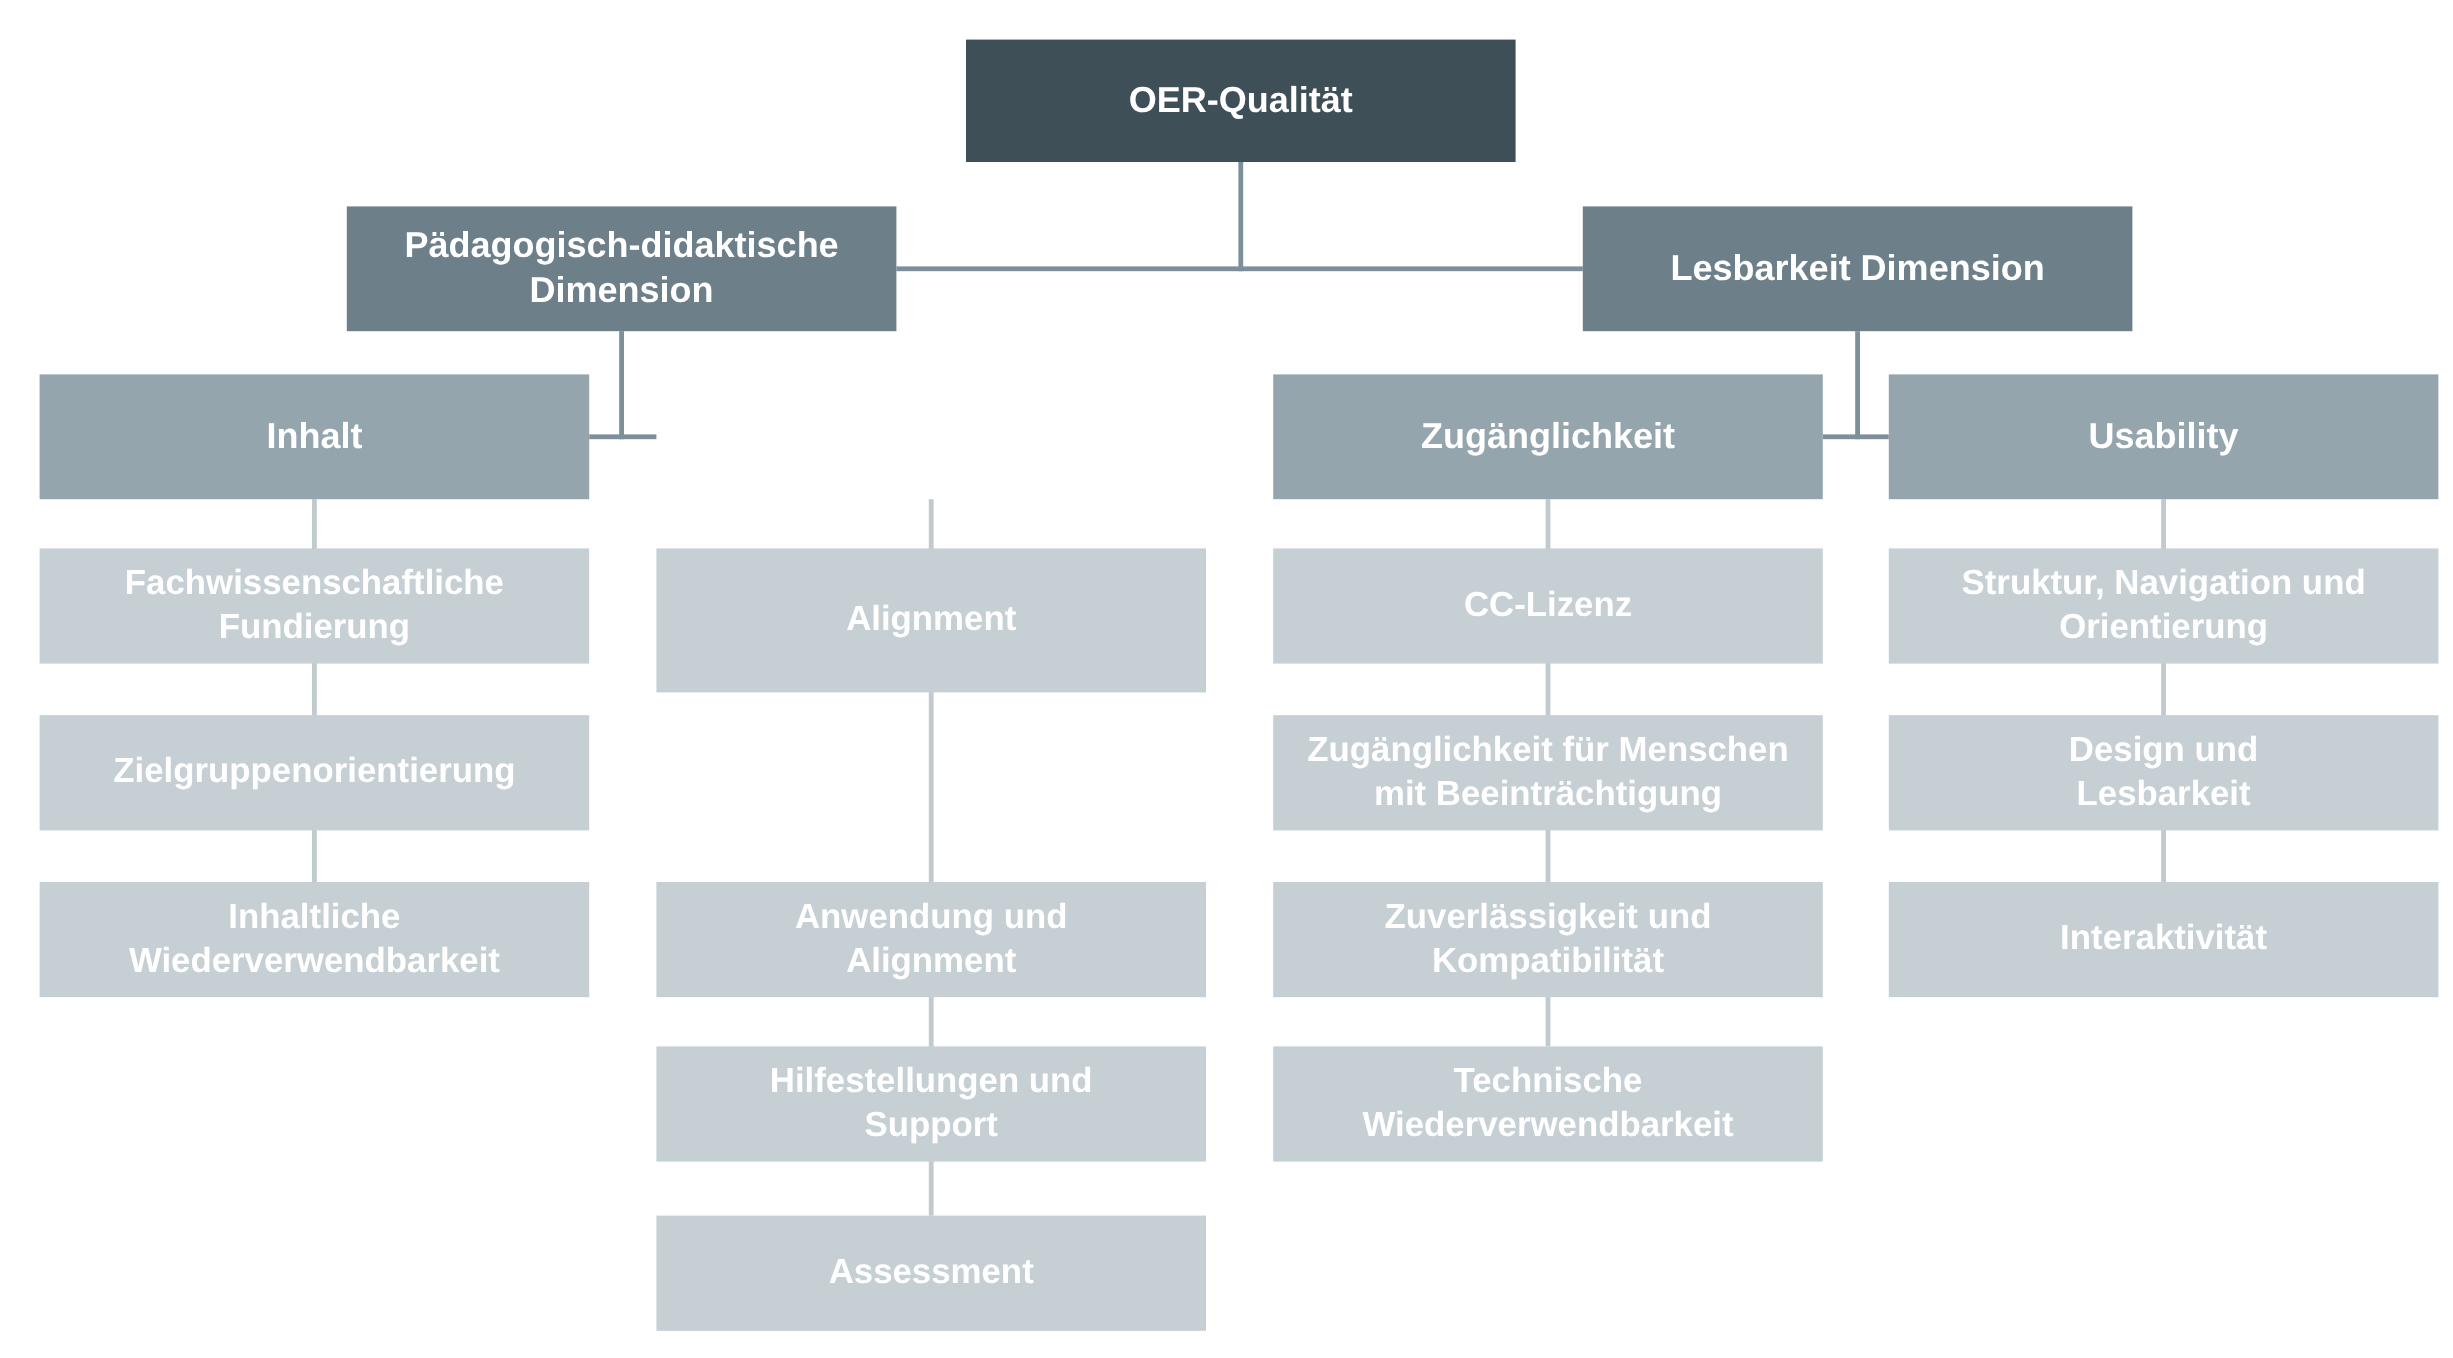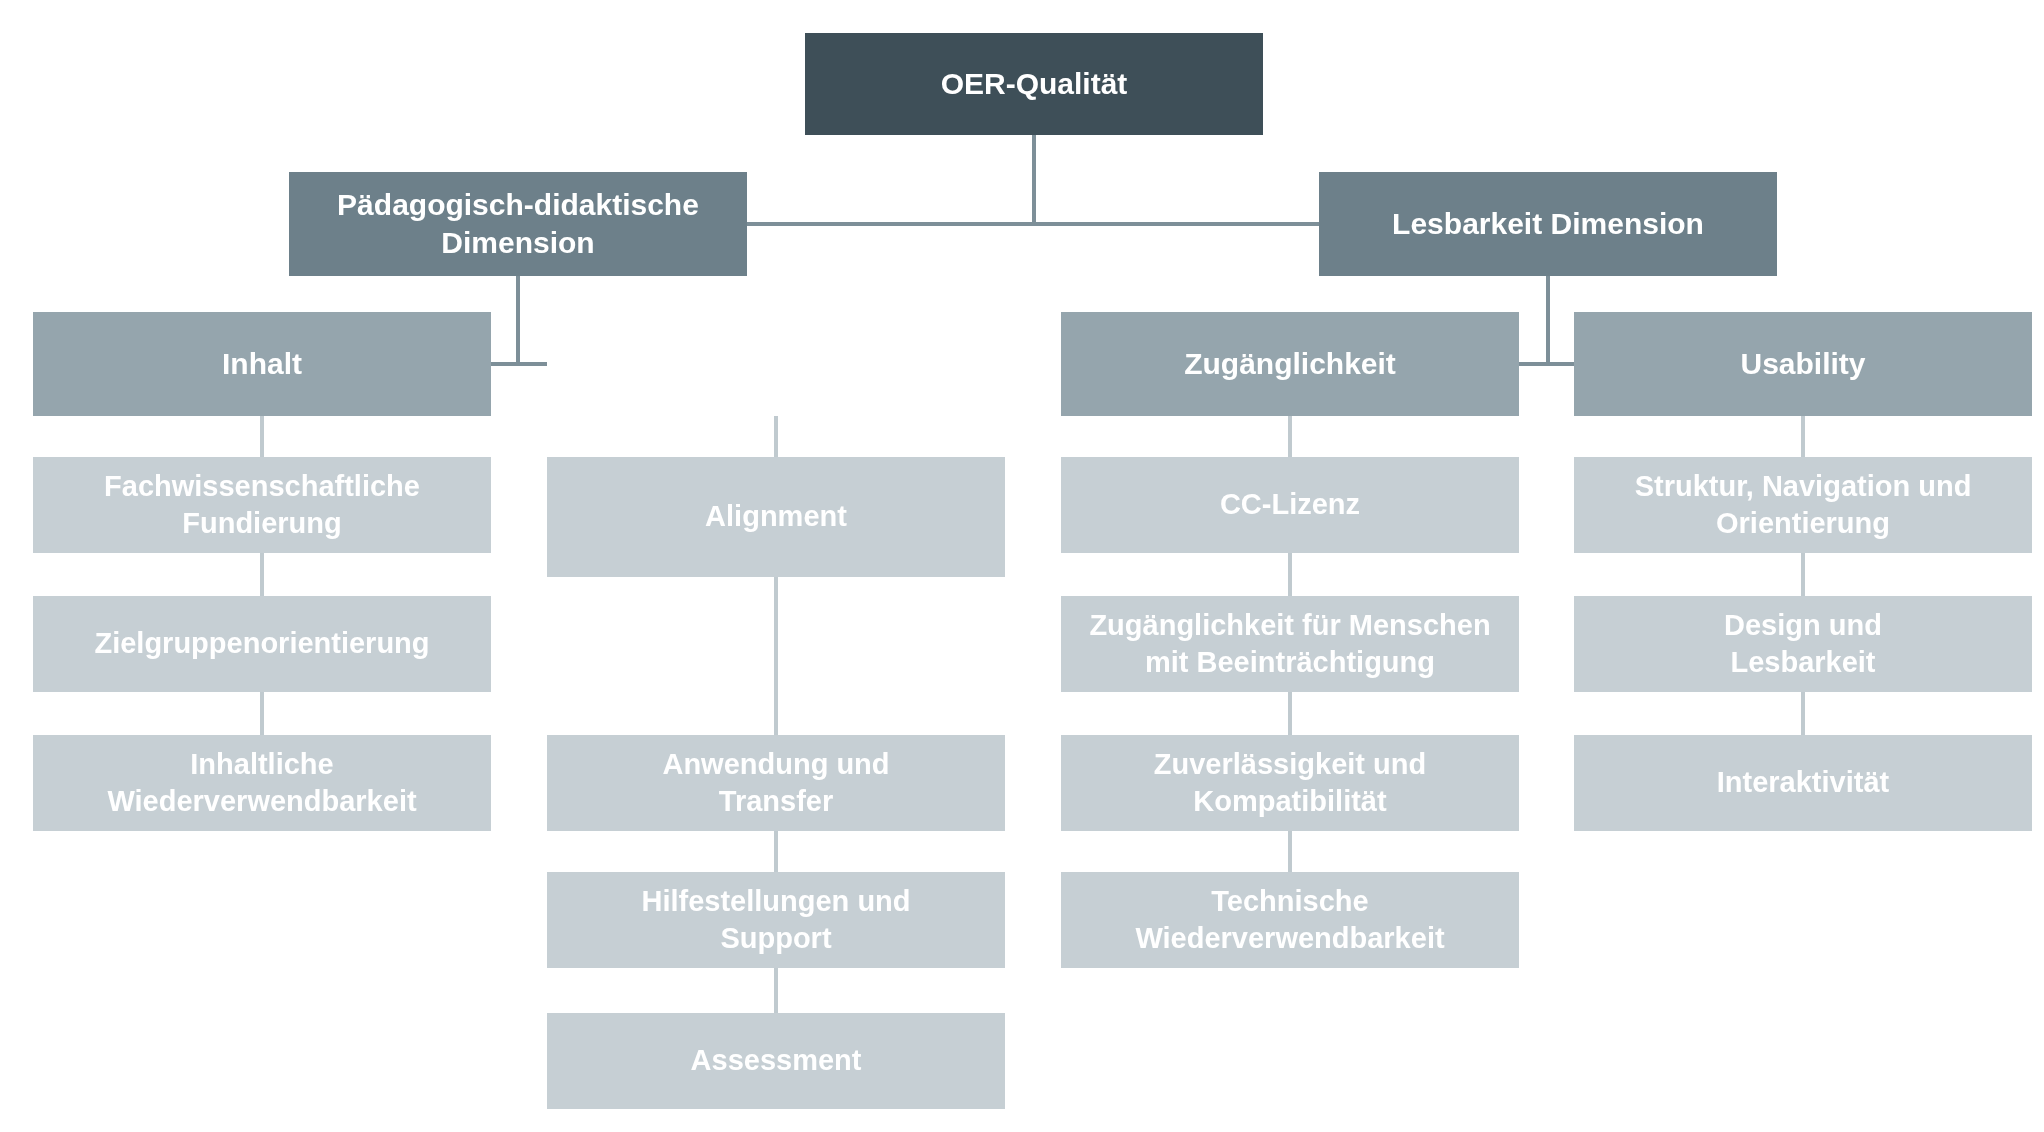--- a/index.html
+++ b/index.html
@@ -71,21 +71,21 @@
   <div class="node header" style="left:1574px;top:312px;width:458px;height:104px">Usability</div>
 
   <div class="node item" style="left:33px;top:457px;width:458px;height:96px">Fachwissenschaftliche
 Fundierung</div>
   <div class="node item" style="left:33px;top:596px;width:458px;height:96px">Zielgruppenorientierung</div>
   <div class="node item" style="left:33px;top:735px;width:458px;height:96px">Inhaltliche
 Wiederverwendbarkeit</div>
 
   <div class="node item" style="left:547px;top:457px;width:458px;height:120px">Alignment</div>
   <div class="node item" style="left:547px;top:735px;width:458px;height:96px">Anwendung und
-Transfer</div>
+Alignment</div>
   <div class="node item" style="left:547px;top:872px;width:458px;height:96px">Hilfestellungen und
 Support</div>
   <div class="node item" style="left:1061px;top:457px;width:458px;height:96px">CC-Lizenz</div>
 
   <div class="node item" style="left:547px;top:1013px;width:458px;height:96px">Assessment</div>
   <div class="node item" style="left:1061px;top:735px;width:458px;height:96px">Zuverlässigkeit und
 Kompatibilität</div>
   <div class="node item" style="left:1061px;top:596px;width:458px;height:96px">Zugänglichkeit für Menschen
 mit Beeinträchtigung</div>
   <div class="node item" style="left:1061px;top:872px;width:458px;height:96px">Technische

